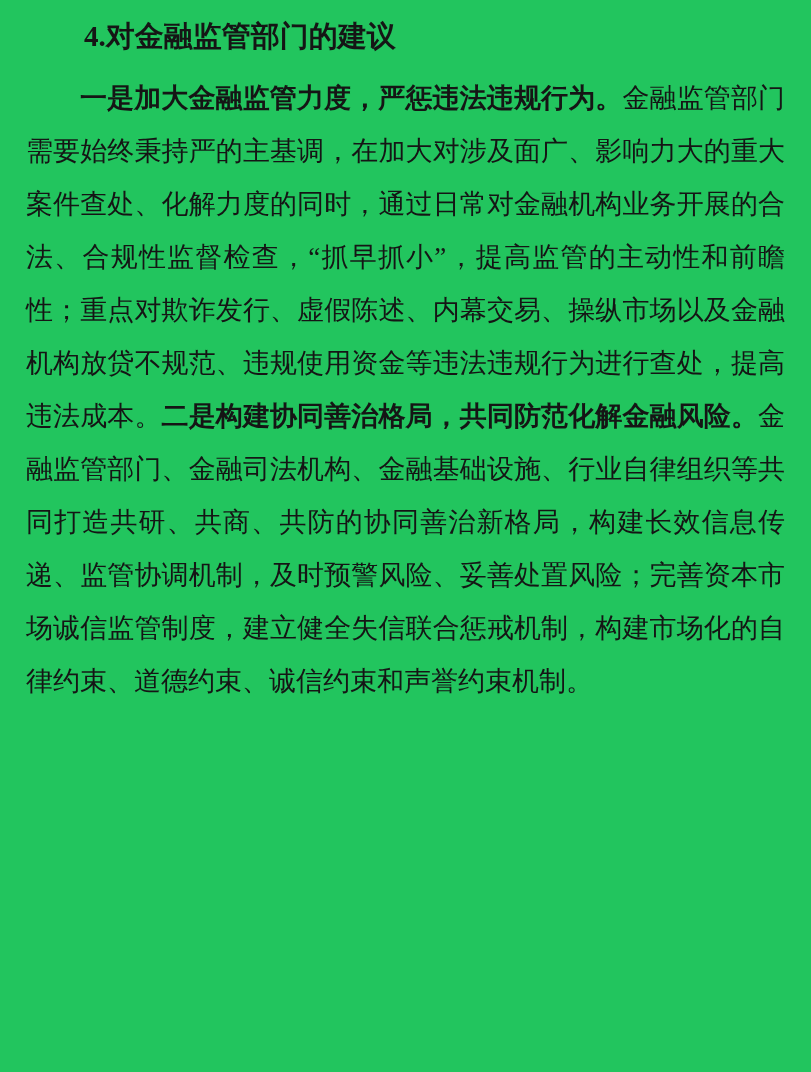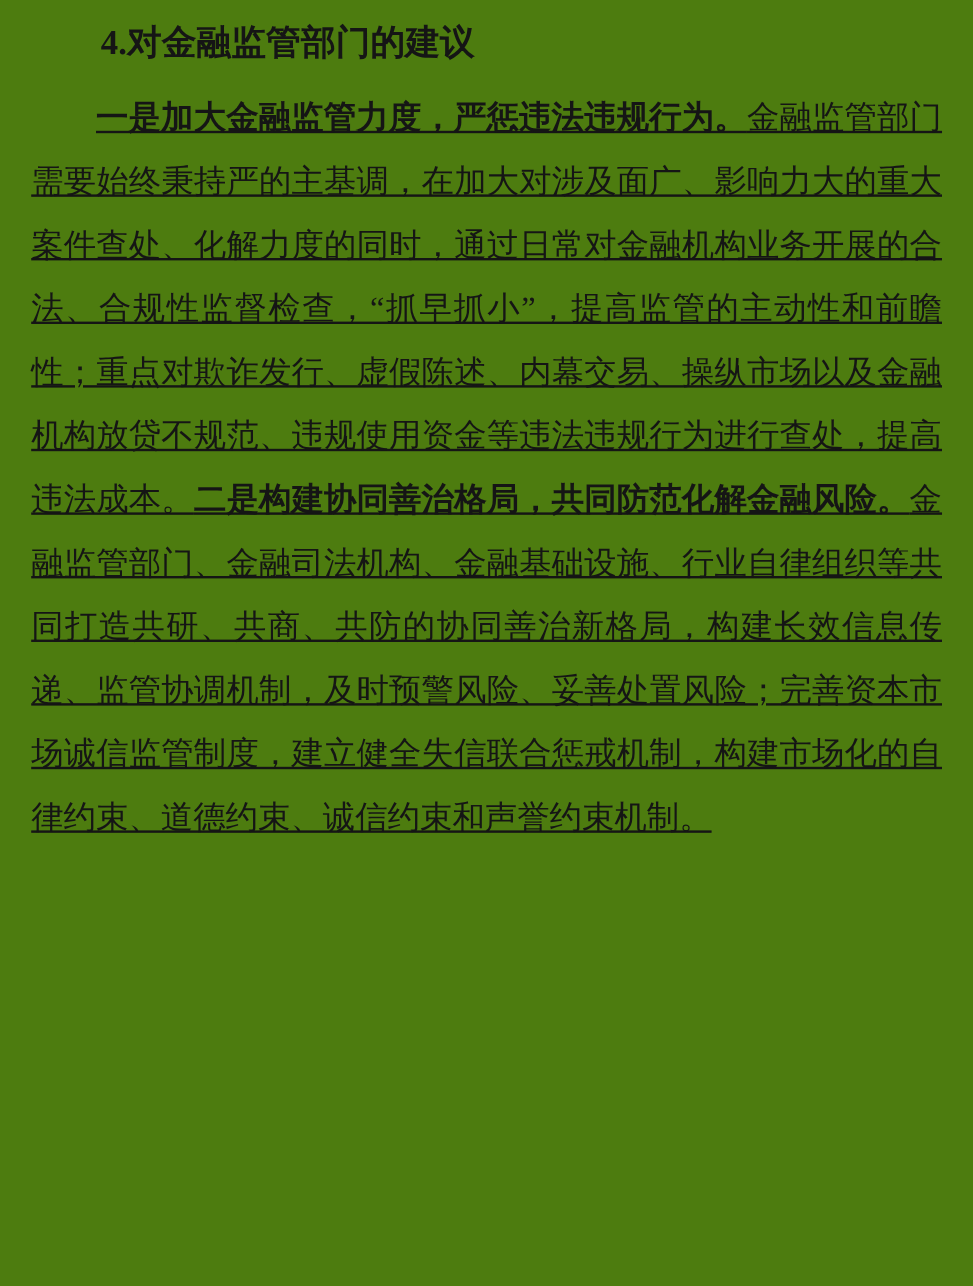--- a/index.html
+++ b/index.html
@@ -12,38 +12,37 @@
     height: 1072px;
     overflow: hidden;
     color: #151515;
     font-family: "Liberation Serif", "DejaVu Serif", serif;
   }
   .page {
     box-sizing: border-box;
     width: 811px;
     height: 1072px;
     padding: 12px 26px 0 26px;
-    background: #4d7c0f;
+    background: #22c55e;
   }
   .heading {
     margin: 0 0 12px 0;
     font-size: 29px;
     line-height: 48px;
     font-weight: bold;
     text-indent: 2em;
     white-space: nowrap;
   }
   .para {
     margin: 0;
     font-size: 27px;
     line-height: 53px;
     text-indent: 2em;
     text-align: justify;
     text-justify: inter-ideograph;
-    text-decoration: underline;
   }
   .para b {
     font-weight: 700;
   }
 </style>
 </head>
 <body>
 
 <div class="page">
 

